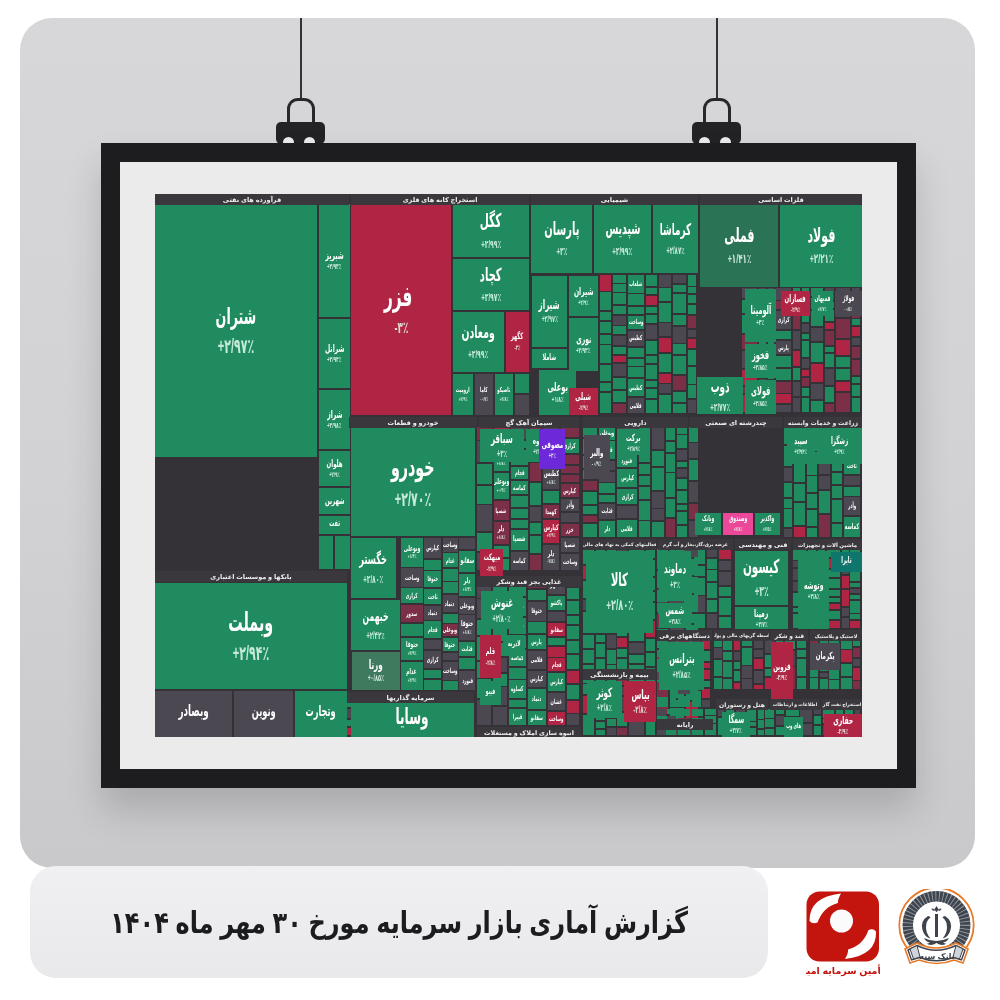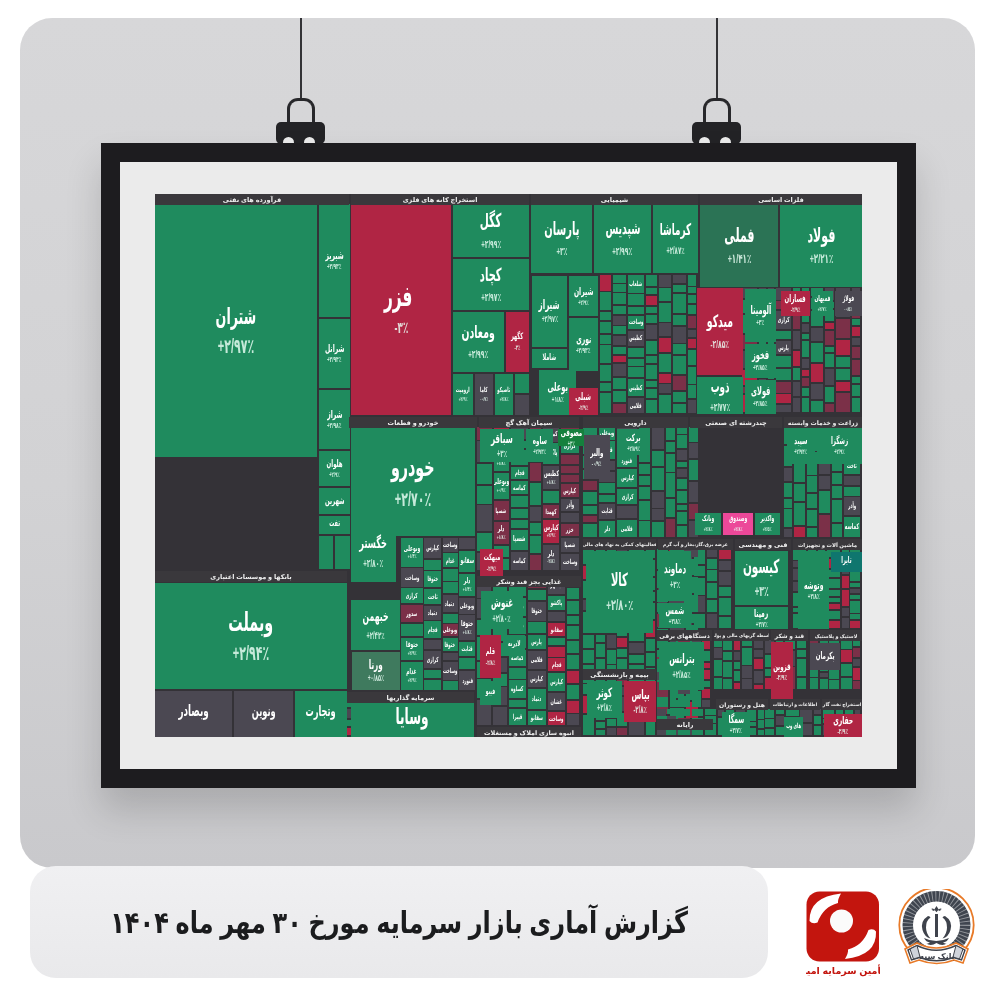--- a/index.html
+++ b/index.html
@@ -1177,24 +1177,20 @@
 <div class="t" style="left:545px;top:10px;width:78px;height:83px;background:#2b7355">
           <b style="font-size:20px;margin-bottom:6px;">فملی</b>
           <i style="font-size:13px">+۱/۴۱٪</i>
         </div>
 
 <div class="t" style="left:625px;top:10px;width:82px;height:83px;background:#1f8b5e">
           <b style="font-size:20px;margin-bottom:6px;">فولاد</b>
           <i style="font-size:13px">+۲/۲۱٪</i>
         </div>
 
-<div class="t" style="left:542px;top:94px;width:46px;height:87px;background:#b02544">
-          <b style="font-size:17px;margin-bottom:6px;">میدکو</b>
-          <i style="font-size:11px">-۲/۸۵٪</i>
-        </div>
 
 <div class="t" style="left:542px;top:183px;width:46px;height:37px;background:#1f8b5e">
           <b style="font-size:16px;margin-bottom:6px;">ذوب</b>
           <i style="font-size:11px">+۲/۷۷٪</i>
         </div>
 
 <div class="t" style="left:590px;top:95px;width:31px;height:53px;background:#1f8b5e">
           <b style="font-size:12px;margin-bottom:2px;">آلومینا</b>
           <i style="font-size:8px">+۳٪</i>
         </div>
@@ -1251,21 +1247,21 @@
 <div class="t" style="left:414px;top:194px;width:29px;height:27px;background:#b02544">
           <b style="font-size:10px;margin-bottom:2px;">شبلی</b>
           <i style="font-size:7px">-۲/۹٪</i>
         </div>
 
 <div class="t" style="left:196px;top:233px;width:124px;height:109px;background:#1f8b5e">
           <b style="font-size:26px;margin-bottom:6px;">خودرو</b>
           <i style="font-size:20px">+۲/۷۰٪</i>
         </div>
 
-<div class="t" style="left:196px;top:328px;width:45px;height:60px;background:#1f8b5e">
+<div class="t" style="left:196px;top:344px;width:45px;height:60px;background:#1f8b5e">
           <b style="font-size:15px;margin-bottom:6px;">خگستر</b>
           <i style="font-size:11px">+۲/۸۰٪</i>
         </div>
 
 <div class="t" style="left:196px;top:406px;width:49px;height:50px;background:#1f8b5e">
           <b style="font-size:14px;margin-bottom:6px;">خبهمن</b>
           <i style="font-size:10px">+۲/۴۲٪</i>
         </div>
 
 <div class="t" style="left:197px;top:458px;width:48px;height:38px;background:#3f7a5e">
@@ -1391,21 +1387,21 @@
 
 <div class="t" style="left:348px;top:441px;width:22px;height:21px;background:#1f8b5e">
           <b style="font-size:8px;margin-bottom:2px;">لادربه</b>
         </div>
 
 <div class="t" style="left:371px;top:235px;width:27px;height:33px;background:#1f8b5e">
           <b style="font-size:10px;margin-bottom:2px;">ساوه</b>
           <i style="font-size:7px">+۲/۹۳٪</i>
         </div>
 
-<div class="t" style="left:403px;top:235px;width:26px;height:17px;background:#15803d">
+<div class="t" style="left:384px;top:235px;width:26px;height:40px;background:#6d28d9">
           <b style="font-size:10px;margin-bottom:2px;">مصوفی</b>
           <i style="font-size:7px">+۳٪</i>
         </div>
 
 <div class="t" style="left:429px;top:241px;width:26px;height:44px;background:#4b4852">
           <b style="font-size:10px;margin-bottom:2px;">والبر</b>
           <i style="font-size:7px">-۰/۹٪</i>
         </div>
 
 <div class="t" style="left:462px;top:235px;width:33px;height:26px;background:#1f8b5e">

